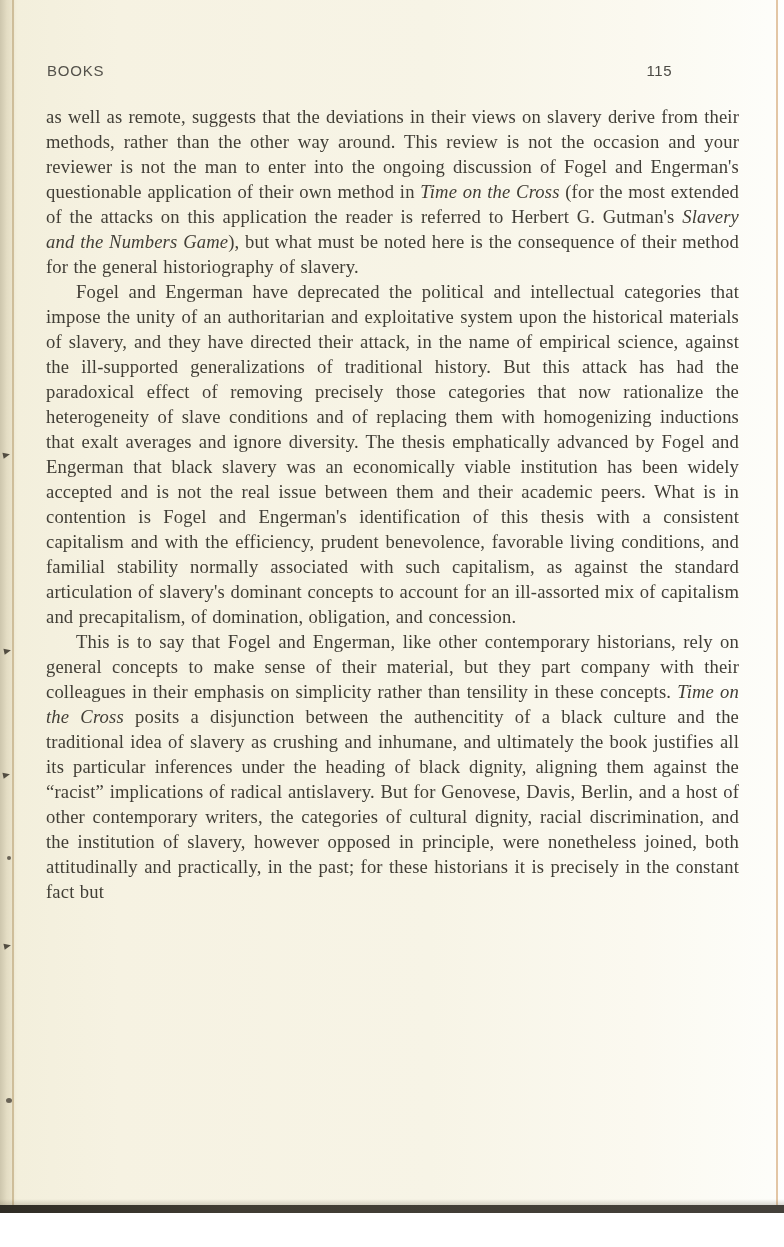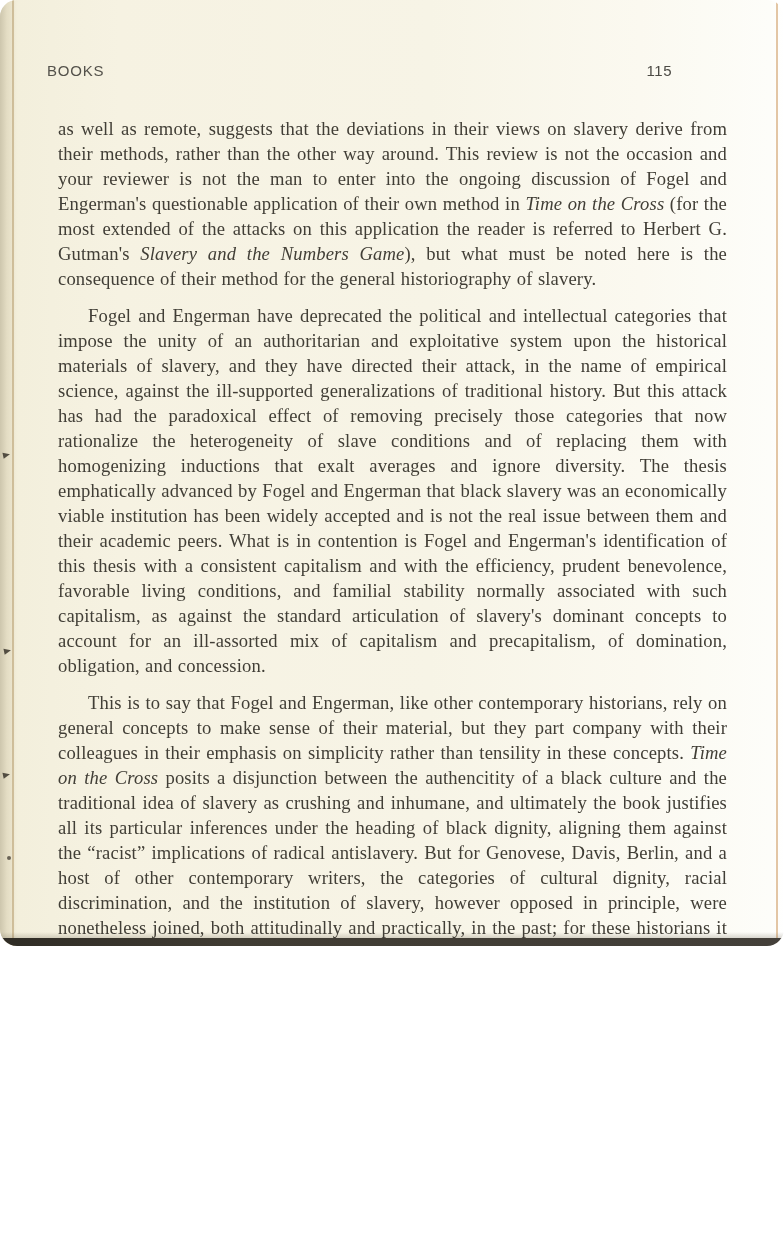--- a/index.html
+++ b/index.html
@@ -4,26 +4,25 @@
 <style>
   html, body { margin: 0; padding: 0; }
   body {
     width: 784px; height: 1247px;
     background: #ffffff;
     font-family: "Liberation Serif", serif;
     overflow: hidden;
   }
   .page {
     position: relative;
-    width: 784px; height: 946px;
+    width: 784px; height: 1213px;
     background: linear-gradient(90deg,
       #e9e2c9 0px, #f3efdc 18px, #f6f2e2 120px,
       #f7f4e6 430px, #fbf9f0 640px, #fdfdf9 770px, #ffffff 784px);
     overflow: hidden;
-    border-radius: 17px;
   }
   
   .edge-left-shadow {
     position: absolute; left: 0; top: 0; width: 16px; height: 100%;
     background: linear-gradient(90deg, #cdc6ad 0px, #e4ddc4 7px, rgba(238,232,212,0) 16px);
   }
   .binding-crease {
     position: absolute; left: 12px; top: 0; width: 2px; height: 100%;
     background: linear-gradient(180deg, #c6b econ 0%, #bfa87d 40%, #b5a078 100%);
     background-color: #bfa87d;
@@ -63,21 +62,21 @@
   .page-number { letter-spacing: 0.5px; color: #4c4a44; }
   
   .text-block {
     position: absolute; top: 104px; left: 46px; width: 693px;
     font-size: 18.6px; line-height: 25px;
     color: #413e36;
     text-align: justify;
     letter-spacing: 0.15px;
     word-spacing: 0.6px;
   }
-  .text-block p { margin: 12px; }
+  .text-block p { margin: 0; }
   .text-block p.indented { text-indent: 30px; }
   .text-block .book-title { font-style: italic; }
 </style>
 </head>
 <body>
 
 <div class="page">
 
   <div class="edge-left-shadow"></div>
   <div class="binding-crease"></div>

